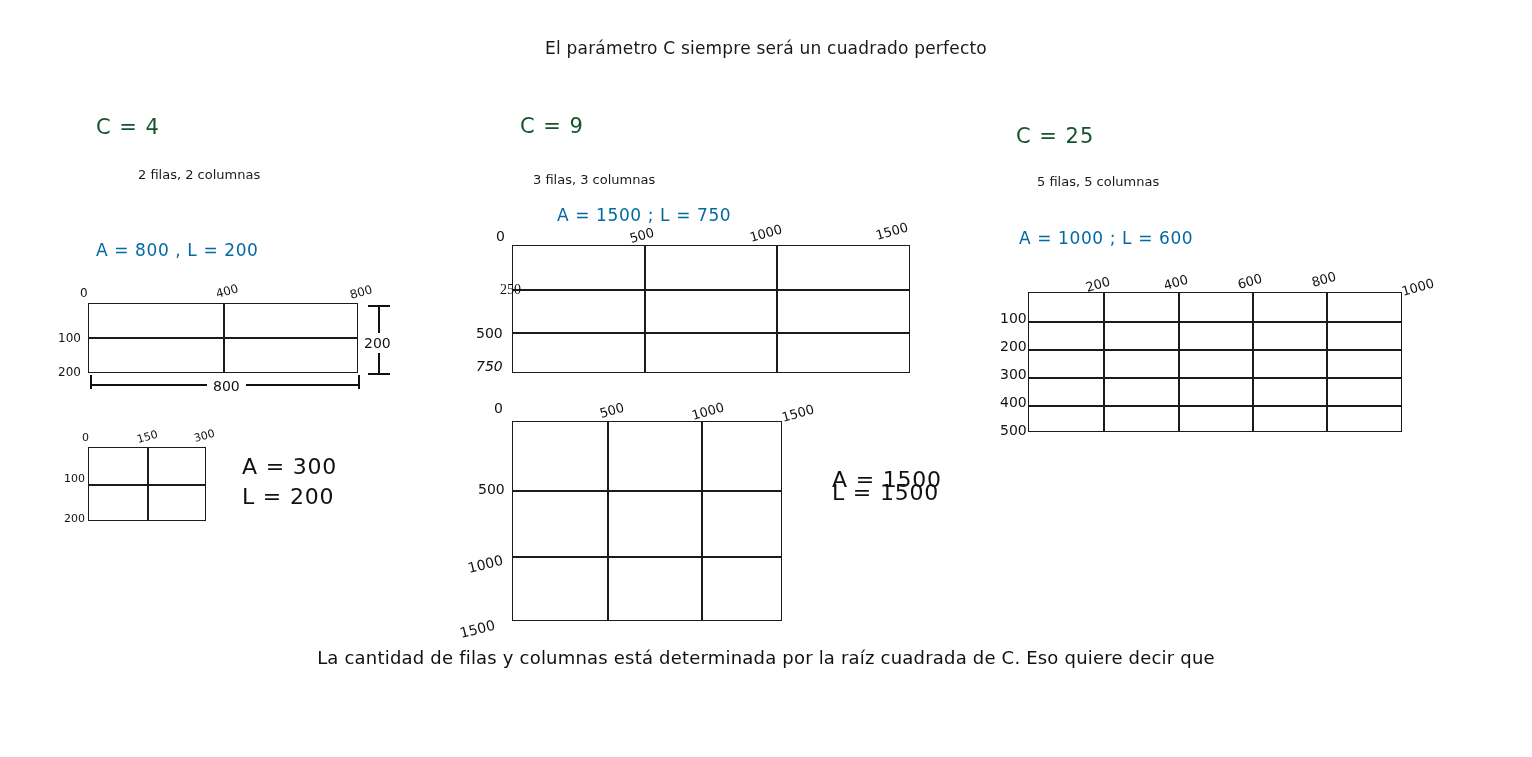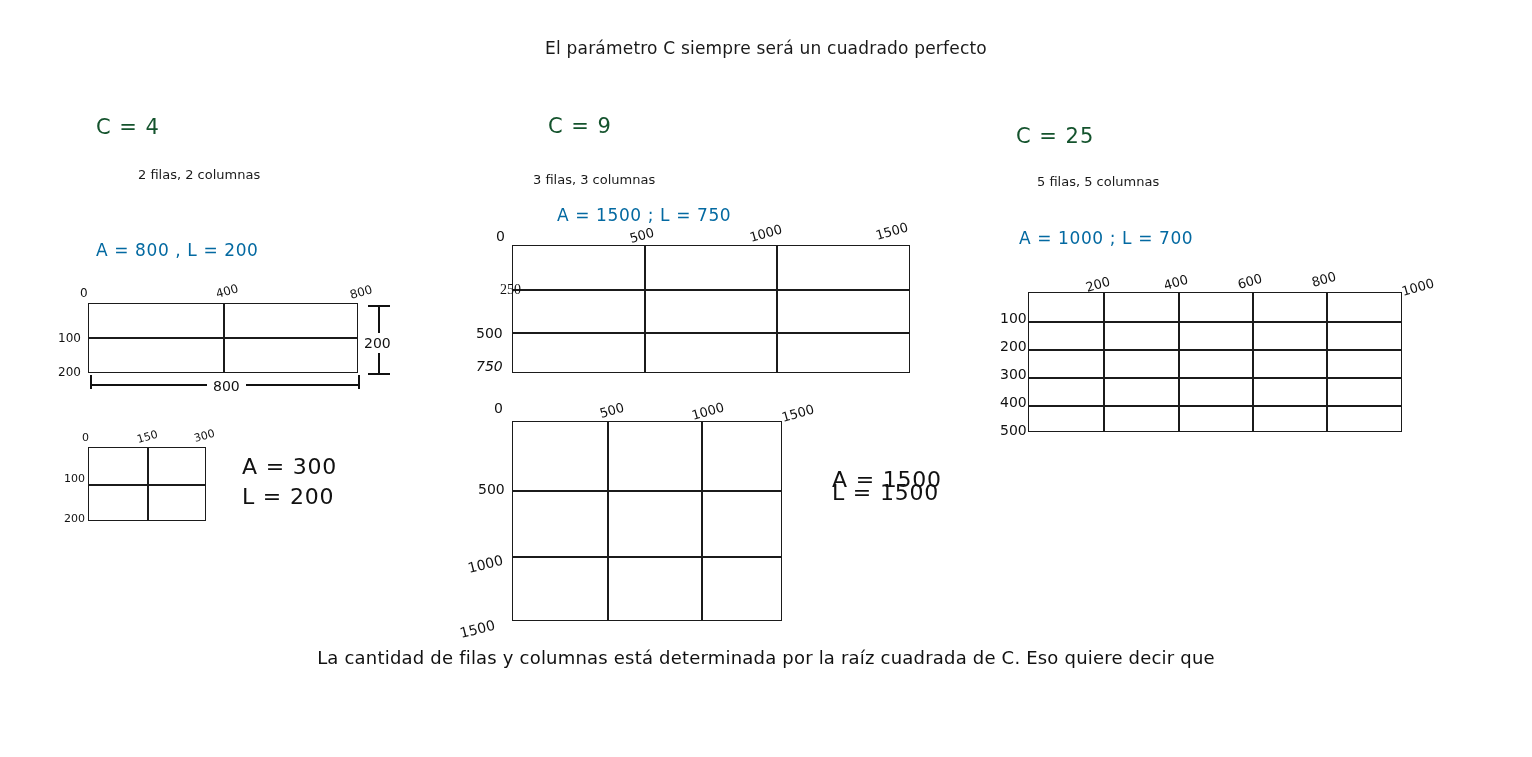--- a/index.html
+++ b/index.html
@@ -128,21 +128,21 @@
 </div>
 <div class="abs tick" style="left:82px; top:431px; font-size:11px;">0</div>
 <div class="abs tick rot" style="left:139px; top:433px; font-size:11px;">150</div>
 <div class="abs tick rot" style="left:196px; top:432px; font-size:11px;">300</div>
 <div class="abs tick" style="left:64px; top:472px; font-size:11px;">100</div>
 <div class="abs tick" style="left:64px; top:512px; font-size:11px;">200</div>
 
 <div class="abs big-dims" style="left:242px; top:450px;">A = 300</div>
 <div class="abs big-dims" style="left:242px; top:480px;">L = 200</div>
 
-<div class="abs case-title" style="left:548px; top:114px;">C = 9</div>
+<div class="abs case-title" style="left:520px; top:114px;">C = 9</div>
 <div class="abs case-sub" style="left:533px; top:172px;">3 filas, 3 columnas</div>
 <div class="abs case-dims" style="left:557px; top:205px;">A = 1500 ;  L = 750</div>
 
 <div class="grid" id="g-c9-1" style="left:512px; top:245px; width:398px; height:128px;">
   <div class="vline" style="left:131px;"></div>
   <div class="vline" style="left:263px;"></div>
   <div class="hline" style="top:43px;"></div>
   <div class="hline" style="top:86px;"></div>
 </div>
 <div class="abs tick big" style="left:496px; top:228px;">0</div>
@@ -165,21 +165,21 @@
 <div class="abs tick rot" style="left:784px; top:410px; font-size:13px;">1500</div>
 <div class="abs tick big" style="left:478px; top:481px;">500</div>
 <div class="abs tick big rot2" style="left:470px; top:560px;">1000</div>
 <div class="abs tick big rot2" style="left:462px; top:625px;">1500</div>
 
 <div class="abs big-dims" style="left:832px; top:440px;margin-top:23px;">A = 1500</div>
 <div class="abs big-dims" style="left:832px; top:476px;">L = 1500</div>
 
 <div class="abs case-title" style="left:1016px; top:124px;">C = 25</div>
 <div class="abs case-sub" style="left:1037px; top:174px;">5 filas, 5 columnas</div>
-<div class="abs case-dims" style="left:1019px; top:228px;">A = 1000  ;   L = 700</div>
+<div class="abs case-dims" style="left:1019px; top:228px;">A = 1000  ;   L = 600</div>
 
 <div class="grid" id="g-c25-1" style="left:1028px; top:292px; width:374px; height:140px;">
   <div class="vline" style="left:74px;"></div>
   <div class="vline" style="left:149px;"></div>
   <div class="vline" style="left:223px;"></div>
   <div class="vline" style="left:297px;"></div>
   <div class="hline" style="top:28px;"></div>
   <div class="hline" style="top:56px;"></div>
   <div class="hline" style="top:84px;"></div>
   <div class="hline" style="top:112px;"></div>

